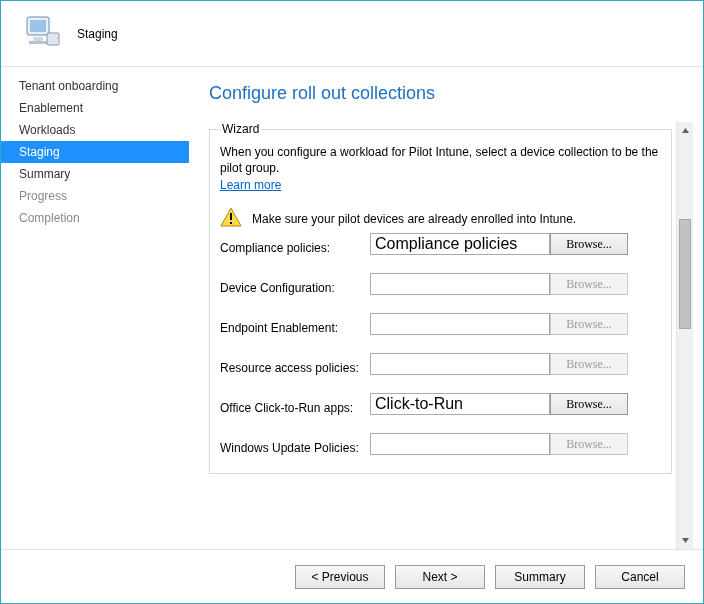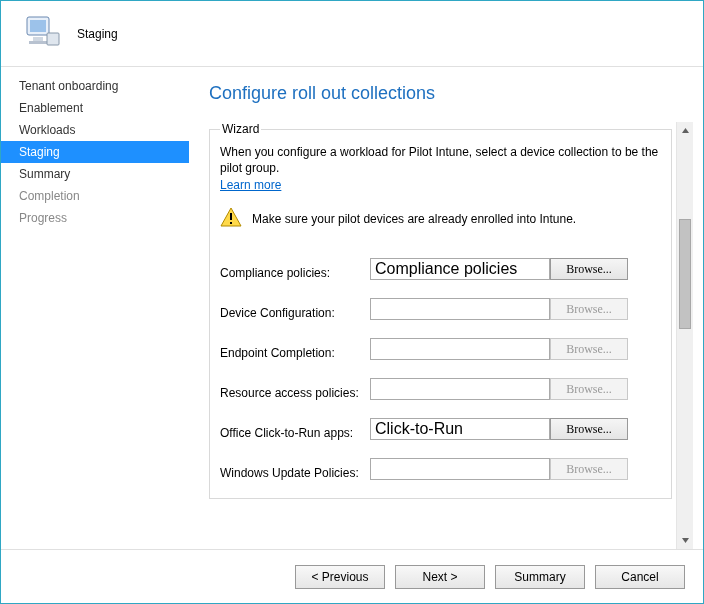--- a/index.html
+++ b/index.html
@@ -129,21 +129,21 @@
     color: #0066cc;
     text-decoration: underline;
     font-size: 12px;
     display: inline-block;
     margin-bottom: 10px;
   }
   .warning-row {
     display: flex;
     align-items: center;
     gap: 10px;
-    margin: 4px 0 27px 0;
+    margin: 4px 0 2px 0;
   }
   .row {
     display: flex;
     align-items: flex-end;
     margin-bottom: 18px;
     gap: 0;
   }
   .row .lbl {
     width: 150px;
     font-size: 12px;
@@ -242,22 +242,22 @@
       <span class="stage-title">Staging</span>
     </div>
 
     <div class="body">
       <div class="sidebar" id="sidebar">
           <div class="nav-item">Tenant onboarding</div>
           <div class="nav-item">Enablement</div>
           <div class="nav-item">Workloads</div>
           <div class="nav-item active">Staging</div>
           <div class="nav-item">Summary</div>
+          <div class="nav-item muted">Progress</div>
           <div class="nav-item muted">Completion</div>
-          <div class="nav-item muted">Progress</div>
         </div>
 
       <div class="main">
         <h2>Configure roll out collections</h2>
 
         <div class="scroll-wrap">
           <div class="scroll-content">
             <fieldset class="pilot">
               <legend>Wizard</legend>
               <p class="desc">When you configure a workload for Pilot Intune, select a device collection to be the pilot group.</p>
@@ -279,21 +279,21 @@
                     <div class="lbl">Compliance policies:</div>
                     <input type="text" readonly="" value="Compliance policies" style="">
                     <button class="btn">Browse...</button>
                   </div>
                   <div class="row">
                     <div class="lbl">Device Configuration:</div>
                     <input type="text" readonly="" style="">
                     <button class="btn" disabled="">Browse...</button>
                   </div>
                   <div class="row">
-                    <div class="lbl">Endpoint Completion:</div>
+                    <div class="lbl">Endpoint Enablement:</div>
                     <input type="text" readonly="" style="">
                     <button class="btn" disabled="">Browse...</button>
                   </div>
                   <div class="row">
                     <div class="lbl">Resource access policies:</div>
                     <input type="text" readonly="" style="">
                     <button class="btn" disabled="">Browse...</button>
                   </div>
                   <div class="row">
                     <div class="lbl">Office Click-to-Run apps:</div>

